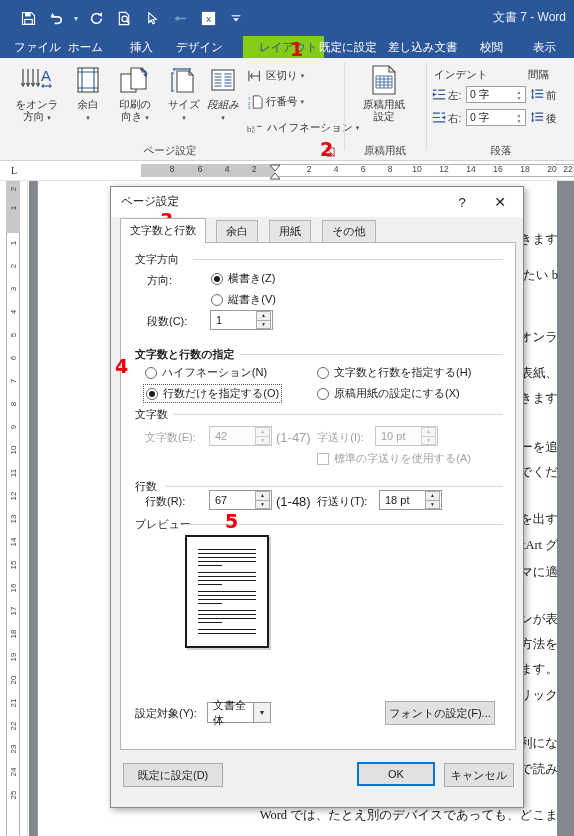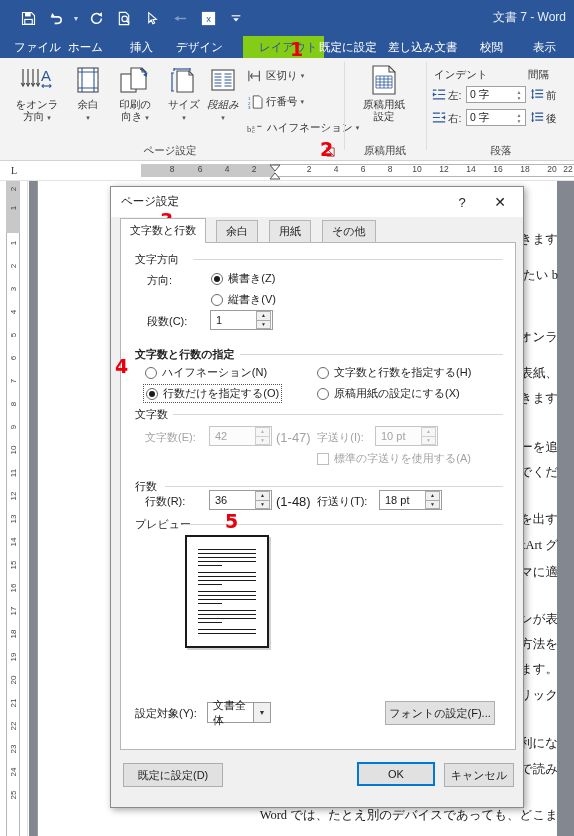--- a/index.html
+++ b/index.html
@@ -660,21 +660,21 @@
     <div class="cbox" style="left:196px; top:208px;">
       <span class="csq"></span>
       <span>標準の字送りを使用する(A)</span>
     </div>
 
     <div class="sect" style="left:14px; top:236px;">行数</div>
     <div class="sect-rule" style="left:44px; top:243px; width:338px;"></div>
 
     <div class="flabel" style="left:24px; top:251px;">行数(R):</div>
     <div class="spin" style="left:88px; top:247px; width:63px;">
-      <span>36</span>
+      <span>67</span>
       <span class="sbtns">
           <div>▲</div>
           <div>▼</div>
         </span>
     </div>
     <div class="range" style="left:155px; top:251px;">(1-48)</div>
     <div class="flabel" style="left:196px; top:251px;">行送り(T):</div>
     <div class="spin" style="left:258px; top:247px; width:63px;">
       <span>18 pt</span>
       <span class="sbtns">

